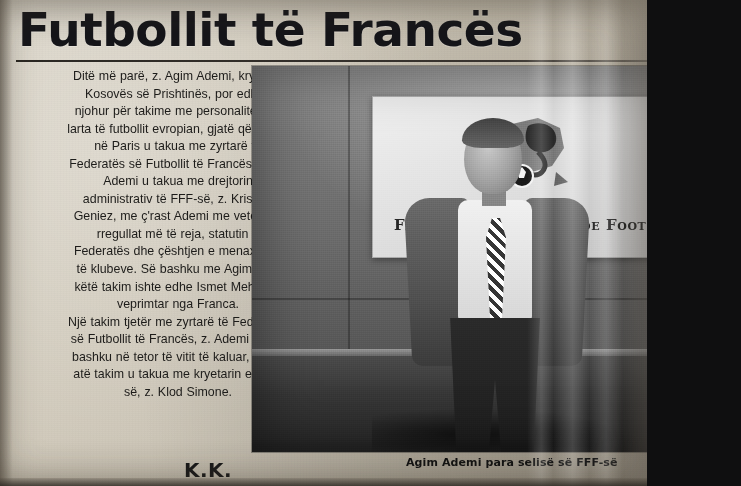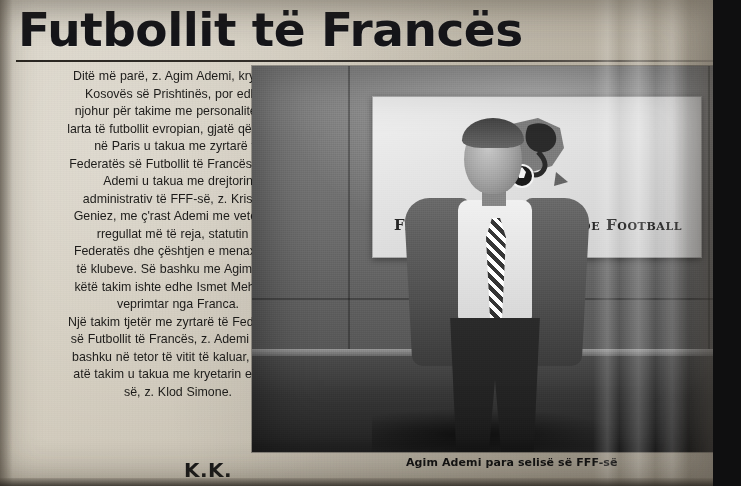--- a/index.html
+++ b/index.html
@@ -2,21 +2,21 @@
 <html><head>
 <meta charset="utf-8">
 <style>
   html, body {
     margin: 0;
     padding: 0;
     background: #0f0f10;
   }
   #page {
     position: relative;
-    width: 713px;
+    width: 647px;
     height: 486px;
     overflow: hidden;
     background: #b9b3a6;
     font-family: "Liberation Sans", sans-serif;
   }
 
   
   .paper {
     position: absolute;
     inset: 0;

